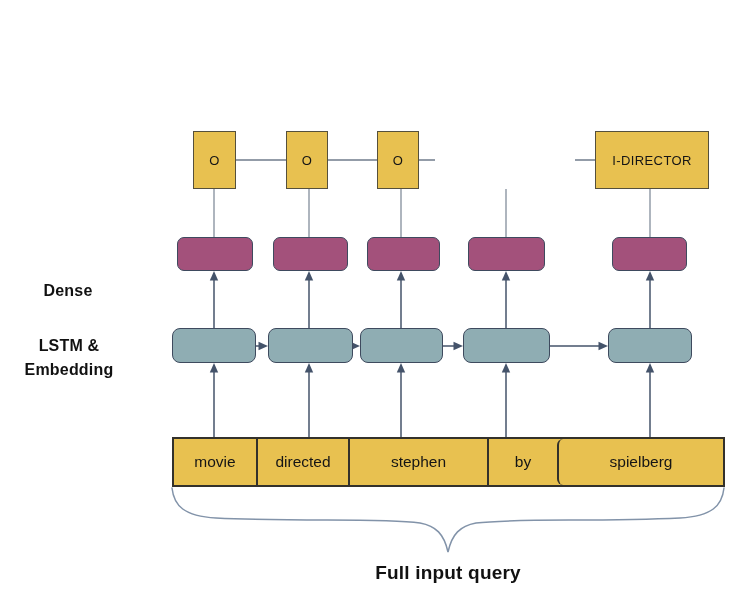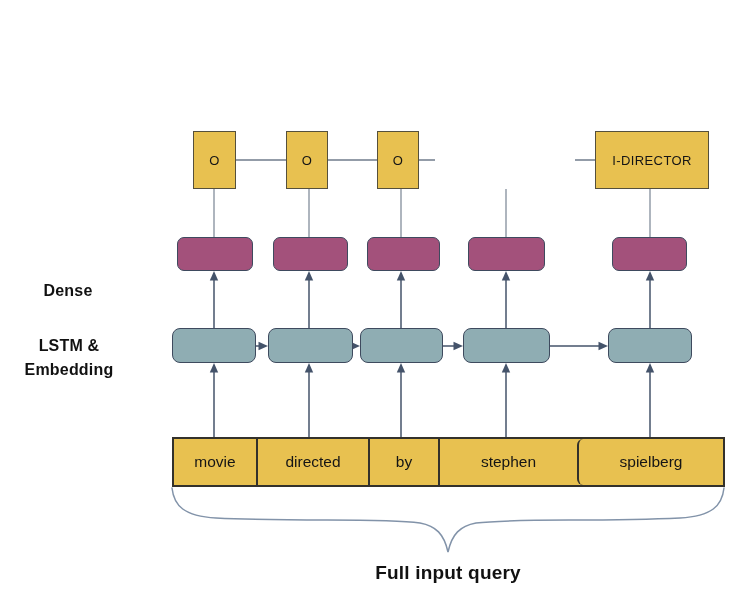--- a/index.html
+++ b/index.html
@@ -102,19 +102,19 @@
   <div class="box dense" style="left:612px;width:75px;"></div>
 
   <div class="box lstm" style="left:172px;width:84px;"></div>
   <div class="box lstm" style="left:268px;width:85px;"></div>
   <div class="box lstm" style="left:360px;width:83px;"></div>
   <div class="box lstm" style="left:463px;width:87px;"></div>
   <div class="box lstm" style="left:608px;width:84px;"></div>
 
   <div class="word-bar">
     <div class="word-cell" style="width:82px;">movie</div>
-    <div class="word-cell" style="width:112px;">directed</div>
+    <div class="word-cell" style="width:92px;">directed</div>
+    <div class="word-cell" style="width:139px;">stephen</div>
     <div class="word-cell" style="width:70px;">by</div>
-    <div class="word-cell" style="width:139px;">stephen</div>
     <div class="word-cell" style="flex:1;border-radius:6px;">spielberg</div>
   </div>
 
 </div>
 
 </body></html>

